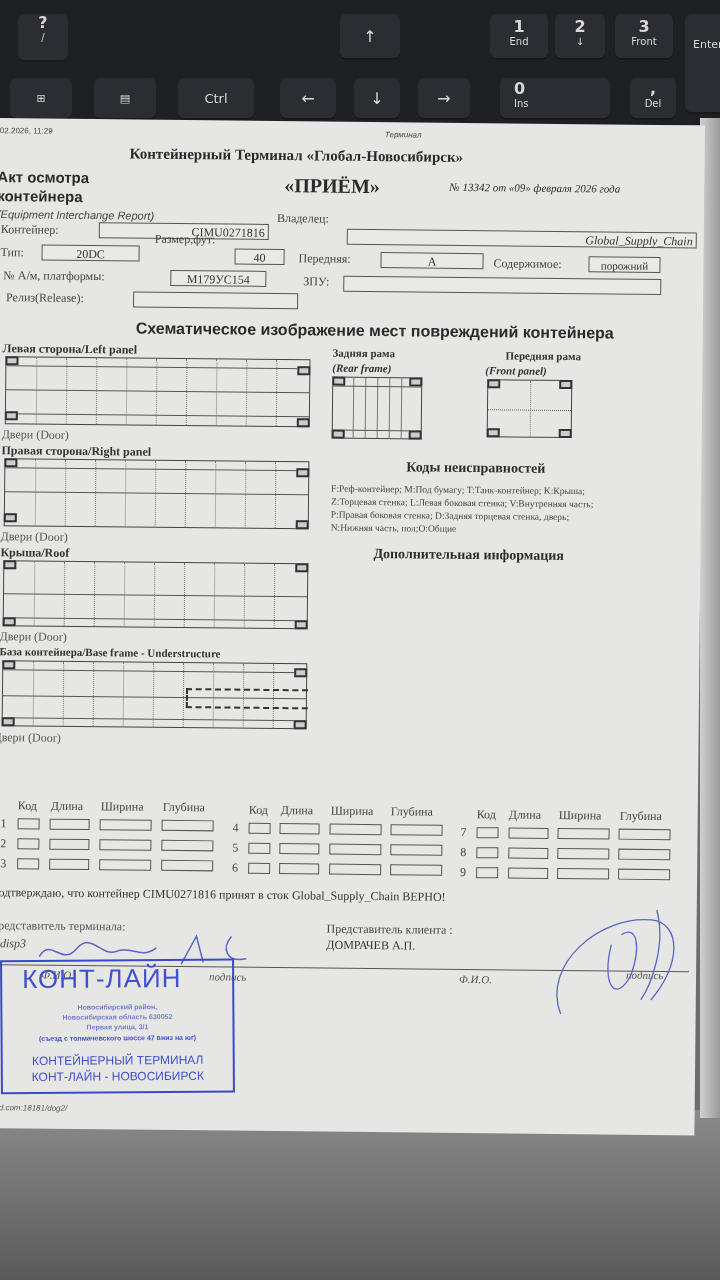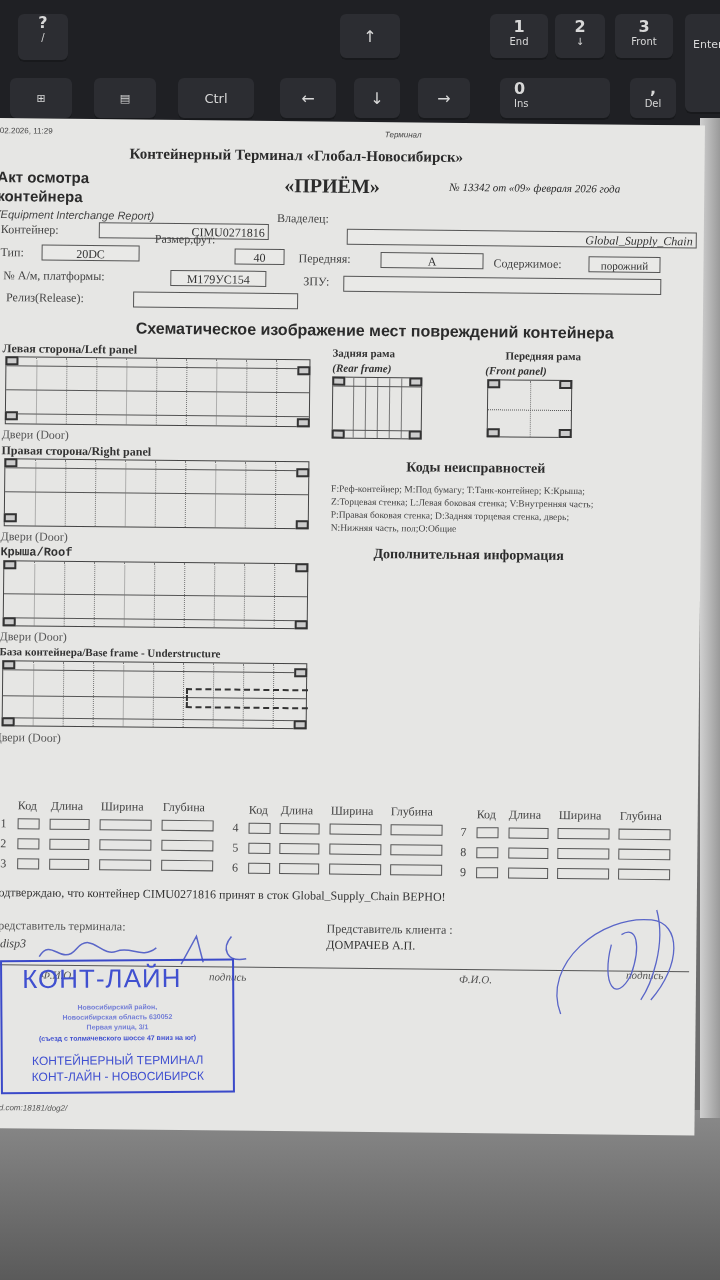--- a/index.html
+++ b/index.html
@@ -141,21 +141,21 @@
     <div class="vline" style="left:210px;top:0;height:100%;"></div>
     <div class="vline" style="left:240px;top:0;height:100%;"></div>
     <div class="vline" style="left:270px;top:0;height:100%;"></div>
     <div class="cnr" style="left:-1px;top:-1px;"></div>
     <div class="cnr" style="right:-1px;top:6px;"></div>
     <div class="cnr" style="left:-1px;top:54px;"></div>
     <div class="cnr" style="right:-1px;bottom:-1px;"></div>
   </div>
   <div class="abs door" style="left:15px;top:411px;">Двери (Door)</div>
 
-  <div class="abs section-lbl" style="left:15px;top:427px;font-family:Liberation Mono, monospace;">Крыша/Roof</div>
+  <div class="abs section-lbl" style="left:15px;top:427px;">Крыша/Roof</div>
   <div class="panel" style="left:18px;top:442px;width:305px;height:66px;">
     <div class="hline" style="left:0;top:32px;width:100%;"></div>
     <div class="hline" style="left:0;top:56px;width:100%;"></div>
     <div class="vline" style="left:30px;top:0;height:100%;"></div>
     <div class="vline" style="left:60px;top:0;height:100%;"></div>
     <div class="vline" style="left:90px;top:0;height:100%;"></div>
     <div class="vline" style="left:120px;top:0;height:100%;"></div>
     <div class="vline" style="left:150px;top:0;height:100%;"></div>
     <div class="vline" style="left:180px;top:0;height:100%;"></div>
     <div class="vline" style="left:210px;top:0;height:100%;"></div>

